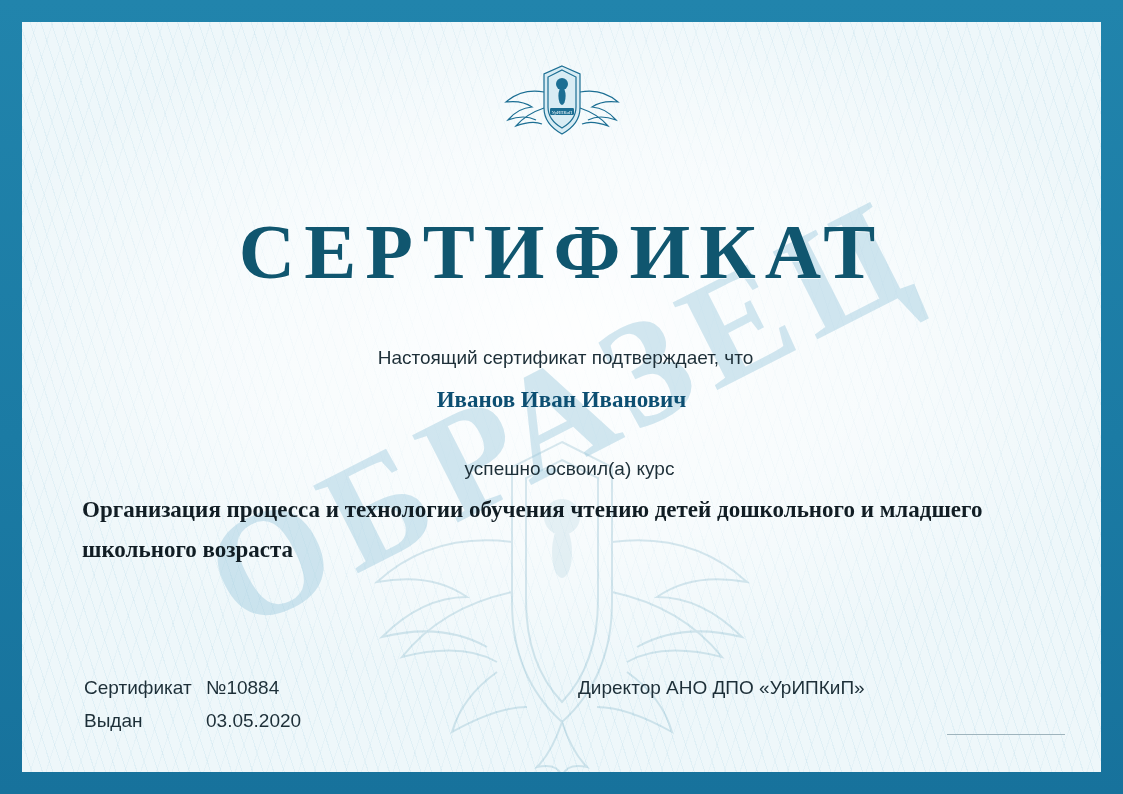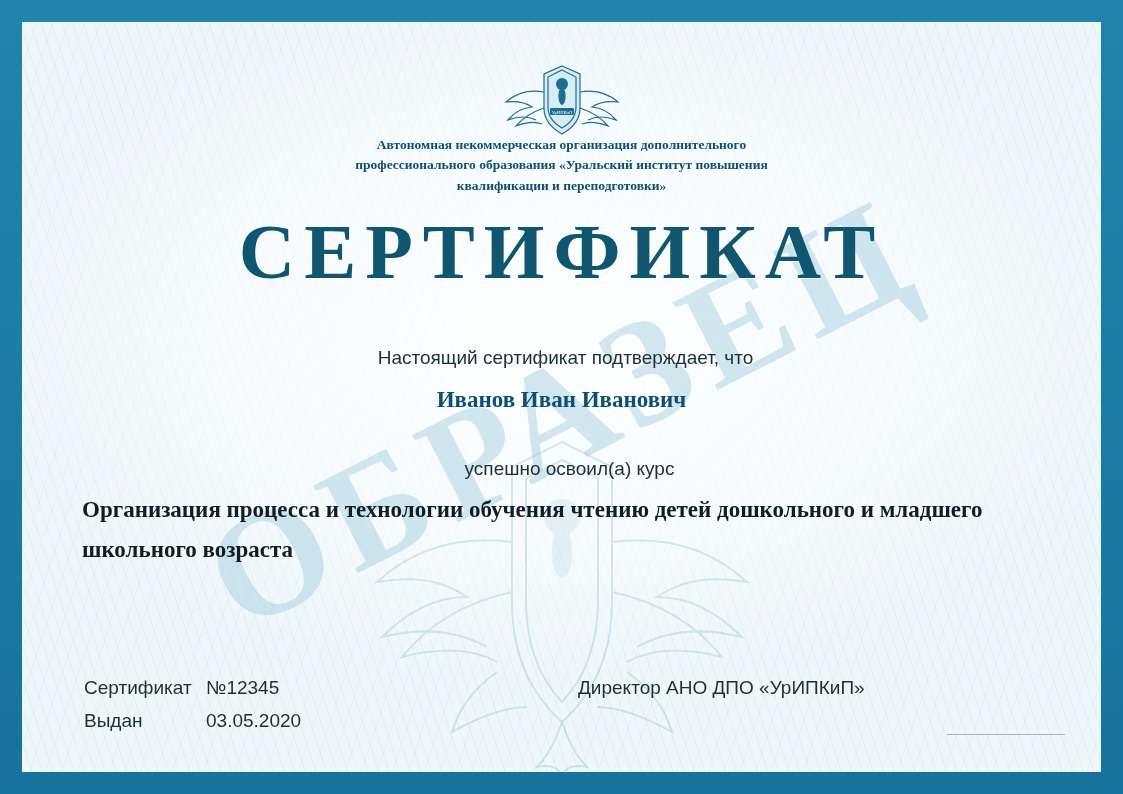--- a/index.html
+++ b/index.html
@@ -242,40 +242,35 @@
           <path d="M88 46 Q106 52 116 64 Q100 58 90 62"></path>
         </g>
         <g fill="#1b6e93">
           <circle cx="70" cy="22" r="6"></circle>
           <ellipse cx="70" cy="34" rx="3.6" ry="9"></ellipse>
           <rect x="58" y="46" width="24" height="7" rx="1.2"></rect>
         </g>
         <text x="70" y="52" text-anchor="middle" font-family="Liberation Serif, serif" font-size="4.6" fill="#eaf5fa">УрИПКиП</text>
       </svg>
 
-      <div class="org-name">
-        <div>Автономная некоммерческая организация дополнительного</div>
-        <div>профессионального образования «Уральский институт повышения</div>
-        <div>квалификации и переподготовки»</div>
-      </div>
 
       <div class="title">СЕРТИФИКАТ</div>
 
       <div class="confirm-line">Настоящий сертификат подтверждает, что</div>
 
       <div class="recipient">Иванов Иван Иванович</div>
 
       <div class="course-intro">успешно освоил(а) курс</div>
 
       <div class="course-title">Организация процесса и технологии обучения чтению детей дошкольного и младшего школьного возраста</div>
 
       <div class="footer-left">
         <div class="row">
           <span class="label">Сертификат</span>
-          <span class="value">№12345</span>
+          <span class="value">№10884</span>
         </div>
         <div class="row">
           <span class="label">Выдан</span>
           <span class="value">03.05.2020</span>
         </div>
       </div>
 
       <div class="footer-right">
         <div class="line1">Директор АНО ДПО «УрИПКиП»</div>
       </div>

